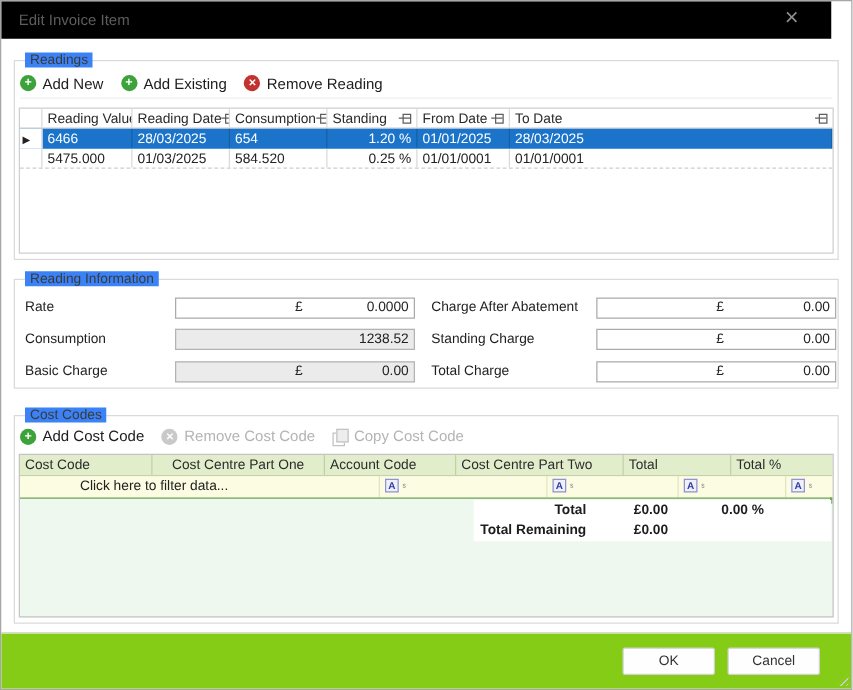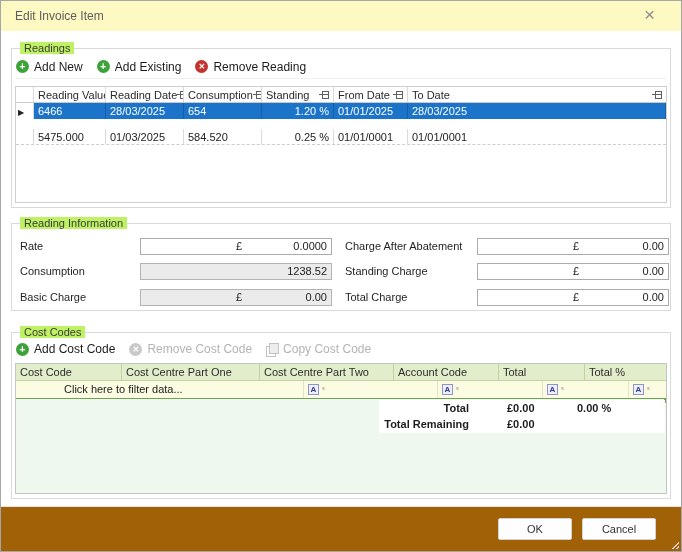--- a/index.html
+++ b/index.html
@@ -6,27 +6,27 @@
   html,body { background:#cfcfcf; }
   body { font-family: "Liberation Sans", sans-serif; }
 
   .dialog {
     position: relative; width: 682px; height: 552px;
     background: #ffffff; border: 1px solid #a6a6a6;
     overflow: hidden; font-size: 11px; color:#222;
   }
 
   
-  .titlebar { position:absolute; left:0; top:0; right:0; height:30px; background:#fef9c3; }
+  .titlebar { position:absolute; left:0; top:0; right:16px; height:30px; background:#000000; }
   .title { position:absolute; left:14px; top:8px; font-size:12px; color:#5d5d5d; }
   .close { position:absolute; right:26px; top:4px; font-size:19px; color:#8f8f8f; cursor:pointer; line-height:20px; }
 
   
   .groupbox { position:absolute; left:10px; right:10px; border:1px solid #dadada; background:#fff; }
-  .gb-label { position:absolute; top:-7px; left:8px; background:#bef264; padding:0 4px; font-size:11px; color:#3a3a3a; }
+  .gb-label { position:absolute; top:-7px; left:8px; background:#3b82f6; padding:0 4px; font-size:11px; color:#3a3a3a; }
   .gb-readings { top:47px; height:160px; }
   .gb-info { top:222px; height:88px; }
   .gb-cost { top:331px; height:167px; }
 
   
   .toolbar { position:absolute; left:4px; right:4px; top:6px; height:24px; display:flex; align-items:center; gap:14px; border-bottom:1px solid #efefef; }
   .tbtn { display:flex; align-items:center; gap:5px; font-size:12px; color:#1c1c1c; cursor:pointer; white-space:nowrap; }
   .tbtn.disabled { color:#b4b4b4; cursor:default; }
   .circ { display:inline-block; width:13px; height:13px; border-radius:50%; color:#fff; font-size:10px; line-height:13px; text-align:center; font-weight:bold; flex:none; }
   .circ.green { background:#3da23a; }
@@ -41,21 +41,21 @@
   .grow { display:flex; height:16px; line-height:16px; }
   .grow.head { border-bottom:1px solid #c9c9c9; color:#2a2a2a; }
   .gc { padding:0 4px; overflow:hidden; white-space:nowrap; border-right:1px solid #dadada; }
   .head .gc { display:flex; align-items:center; justify-content:space-between; }
   .c0 { width:18px; flex:none; padding:0 2px; border-right:1px solid #dadada; }
   .c1 { width:72px; flex:none; } .c2 { width:78px; flex:none; } .c3 { width:78px; flex:none; }
   .c4 { width:72px; flex:none; } .c5 { width:74px; flex:none; } .c6 { flex:1; border-right:none; }
   .grow.sel { background:#1b74c9; color:#fff; }
   .grow.sel .gc { border-right:1px solid rgba(0,0,0,0.18); }
   .grow.sel .c0 { background:#fff; color:#222; border-right:1px solid #dadada; }
-  .grow.r2 { border-bottom:1px dashed #cdcdcd;margin-top:10px; }
+  .grow.r2 { border-bottom:1px dashed #cdcdcd; }
   .num { text-align:right; }
   .ptr { font-style:normal; font-size:8px; line-height:16px; }
   .pin { position:relative; width:10px; height:9px; flex:none; display:inline-block; }
   .pin::before { content:""; position:absolute; right:0; top:1px; width:5px; height:6px; border:1px solid #5f5f5f; background:#fdfdfd; }
   .pin::after  { content:""; position:absolute; left:0; top:4px; width:9px; height:1px; background:#5f5f5f; }
 
   
   .frow { position:absolute; height:17px; line-height:17px; }
   .flabel { position:absolute; left:0; top:0; color:#1f1f1f; white-space:nowrap; }
   .finput { position:absolute; top:0; width:192px; height:17px; border:1px solid #ababab; background:#fff; display:flex; align-items:center; }
@@ -67,36 +67,36 @@
   .ry1 { top:14px; } .ry2 { top:39px; } .ry3 { top:65px; }
 
   
   .cgrid { position:absolute; left:3px; right:3px; top:30px; bottom:4px; border:1px solid #c5c5c5; background:#eef8ee; overflow:hidden; }
   .crow { display:flex; height:17px; line-height:17px; }
   .crow.chead { background:#e2eecb; border-bottom:1px solid #c5d2a8; color:#2c2c2c; }
   .crow.cfilter { background:#fbfce1; }
   .cc { padding:0 4px; overflow:hidden; white-space:nowrap; }
   .chead .cc { border-right:1px solid #c3cfa6; }
   .cfilter .cc { border-right:1px solid #e3e3c2; overflow:visible; }
-  .k1 { width:106px; flex:none; } .k2 { width:138px; flex:none; } .k3 { width:134px; flex:none; }
+  .k1 { width:106px; flex:none; } .k2 { width:138px; flex:none;text-align:center; } .k3 { width:134px; flex:none; }
   .k4 { width:105px; flex:none; } .k5 { width:86px; flex:none; } .k6 { flex:1; border-right:none !important; }
   .k12 { width:244px; flex:none;margin-left:44px; }
   .filterline { height:1px; background:#6fa352; position:relative; }
   .filterline::after { content:""; position:absolute; right:0; top:0; width:2px; height:5px; background:#6fa352; }
   .aico { display:inline-flex; align-items:center; justify-content:center; width:11px; height:11px; border:1px solid #8f95cc; background:#eef0fb; color:#2f3a9e; font-size:8px; font-weight:bold; font-style:normal; vertical-align:middle; margin-top:-2px; }
   .amark { color:#8a8a8a; font-size:8px; vertical-align:top; }
 
   .totalsbox { position:absolute; left:363px; right:1px; top:36px; height:33px; background:#fff; }
   .trow { display:grid; grid-template-columns: 1fr 100px 88px; height:16px; line-height:16px; font-weight:bold; color:#1d1d1d; }
   .t-label { text-align:right; padding-right:8px; }
   .t-val { padding-left:30px; }
   .t-pct { text-align:left; padding-right:8px; }
 
   
-  .footer { position:absolute; left:0; right:0; top:505px; bottom:0; background:#a16207; border-top:1px solid #e4e4e4; }
+  .footer { position:absolute; left:0; right:0; top:505px; bottom:0; background:#84cc16; border-top:1px solid #e4e4e4; }
   .btn { position:absolute; top:11px; width:74px; height:22px; background:#fefefe; border:1px solid #d2d2d2; border-radius:2px; font-size:11px; color:#333; text-align:center; line-height:20px; cursor:pointer; }
   .btn-ok { left:497px; } .btn-cancel { left:581px; }
   .grip { position:absolute; right:2px; bottom:2px; width:10px; height:10px;
           background: repeating-linear-gradient(135deg, #cccccc 0 1px, transparent 1px 3px);
           clip-path: polygon(100% 0, 100% 100%, 0 100%); }
 </style>
 </head>
 <body>
 
 <div class="dialog">
@@ -234,22 +234,22 @@
       <div class="tbtn disabled">
         <span class="copyico"></span>
         <span>Copy Cost Code</span>
       </div>
     </div>
 
     <div class="cgrid">
       <div class="crow chead">
         <span class="cc k1">Cost Code</span>
         <span class="cc k2">Cost Centre Part One</span>
+        <span class="cc k4">Account Code</span>
         <span class="cc k3">Cost Centre Part Two</span>
-        <span class="cc k4">Account Code</span>
         <span class="cc k5">Total</span>
         <span class="cc k6">Total %</span>
       </div>
       <div class="crow cfilter">
         <span class="cc k12">Click here to filter data...</span>
         <span class="cc k3"><i class="aico">A</i> <span class="amark">ˢ</span></span>
         <span class="cc k4"><i class="aico">A</i> <span class="amark">ˢ</span></span>
         <span class="cc k5"><i class="aico">A</i> <span class="amark">ˢ</span></span>
         <span class="cc k6"><i class="aico">A</i> <span class="amark">ˢ</span></span>
       </div>

